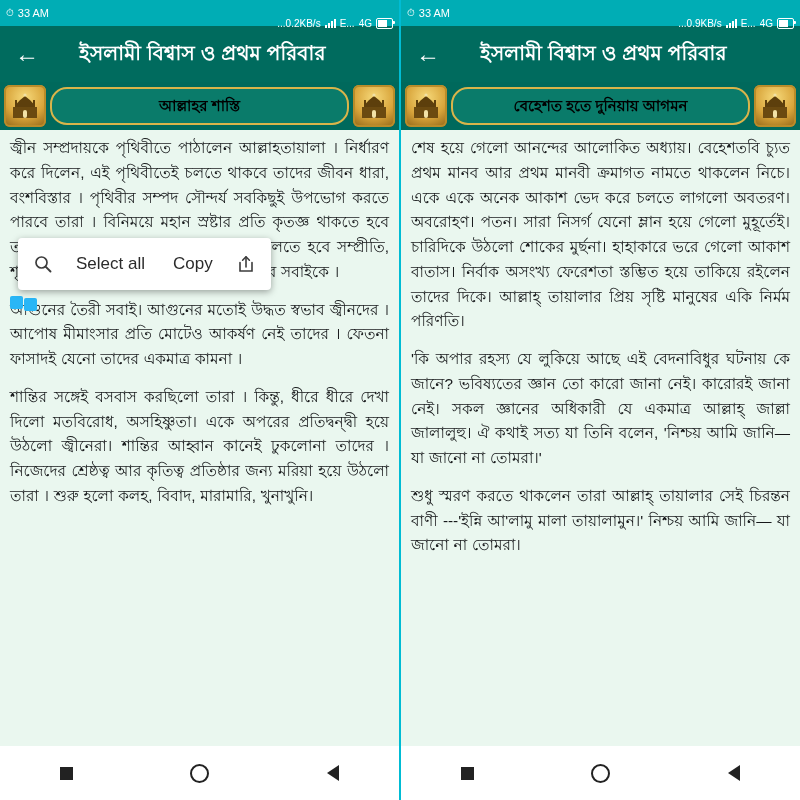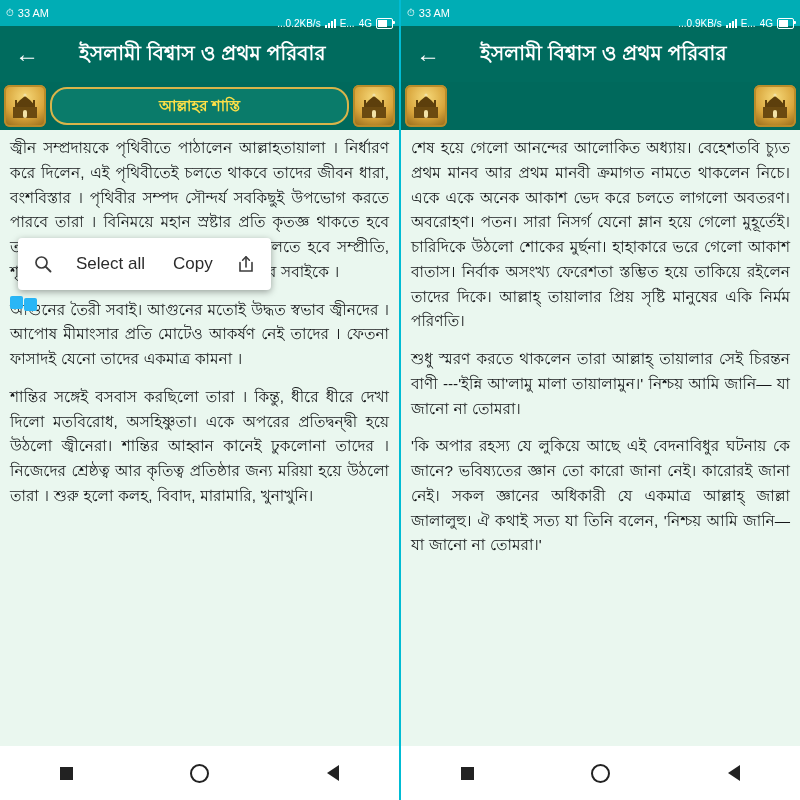--- a/index.html
+++ b/index.html
@@ -159,21 +159,21 @@
     box-shadow: inset 0 0 0 2px #b98c2a;
   }
   .mosque-badge svg { display:block; }
   .chapter-pill {
     flex: 1;
     margin: 0 4px;
     height: 34px;
     border-radius: 17px;
     border: 2px solid #d9b44a;
     background: #0a7b6a;
-    color: #fde047;
+    color: #000000;
     display: flex;
     align-items: center;
     justify-content: center;
     font-size: 15px;
     font-weight: bold;
     overflow: hidden;
     white-space: nowrap;
   }
 
   
@@ -409,36 +409,37 @@
       <div class="mosque-badge">
         <svg width="30" height="30" viewBox="0 0 30 30">
           <rect x="3" y="16" width="24" height="11" fill="#6b4a10"></rect>
           <path d="M15 5 C9 10 6 12 6 16 L24 16 C24 12 21 10 15 5 Z" fill="#5d3f0c"></path>
           <circle cx="15" cy="4" r="1.6" fill="#f2e2a6"></circle>
           <rect x="13" y="19" width="4" height="8" rx="2" fill="#f2e2a6"></rect>
           <rect x="5" y="9" width="2" height="7" fill="#5d3f0c"></rect>
           <rect x="23" y="9" width="2" height="7" fill="#5d3f0c"></rect>
         </svg>
       </div>
+      <div class="chapter-pill">বেহেশত হতে দুনিয়ায় আগমন</div>
       <div class="mosque-badge">
         <svg width="30" height="30" viewBox="0 0 30 30">
           <rect x="3" y="16" width="24" height="11" fill="#6b4a10"></rect>
           <path d="M15 5 C9 10 6 12 6 16 L24 16 C24 12 21 10 15 5 Z" fill="#5d3f0c"></path>
           <circle cx="15" cy="4" r="1.6" fill="#f2e2a6"></circle>
           <rect x="13" y="19" width="4" height="8" rx="2" fill="#f2e2a6"></rect>
           <rect x="5" y="9" width="2" height="7" fill="#5d3f0c"></rect>
           <rect x="23" y="9" width="2" height="7" fill="#5d3f0c"></rect>
         </svg>
       </div>
     </div>
 
     <div class="page-body">
       <p class="para">শেষ হয়ে গেলো আনন্দের আলোকিত অধ্যায়। বেহেশতবি চ্যুত প্রথম মানব আর প্রথম মানবী ক্রমাগত নামতে থাকলেন নিচে। একে একে অনেক আকাশ ভেদ করে চলতে লাগলো অবতরণ। অবরোহণ। পতন। সারা নিসর্গ যেনো ম্লান হয়ে গেলো মুহূর্তেই। চারিদিকে উঠলো শোকের মুর্ছনা। হাহাকারে ভরে গেলো আকাশ বাতাস। নির্বাক অসংখ্য ফেরেশতা স্তম্ভিত হয়ে তাকিয়ে রইলেন তাদের দিকে। আল্লাহ্ তায়ালার প্রিয় সৃষ্টি মানুষের একি নির্মম পরিণতি।</p>
+      <p class="para">'কি অপার রহস্য যে লুকিয়ে আছে এই বেদনাবিধুর ঘটনায় কে জানে? ভবিষ্যতের জ্ঞান তো কারো জানা নেই। কারোরই জানা নেই। সকল জ্ঞানের অধিকারী যে একমাত্র আল্লাহ্ জাল্লা জালালুহু। ঐ কথাই সত্য যা তিনি বলেন, 'নিশ্চয় আমি জানি— যা জানো না তোমরা।'</p>
       <p class="para">শুধু স্মরণ করতে থাকলেন তারা আল্লাহ্ তায়ালার সেই চিরন্তন বাণী ---'ইন্নি আ'লামু মালা তায়ালামুন।' নিশ্চয় আমি জানি— যা জানো না তোমরা।</p>
-      <p class="para">'কি অপার রহস্য যে লুকিয়ে আছে এই বেদনাবিধুর ঘটনায় কে জানে? ভবিষ্যতের জ্ঞান তো কারো জানা নেই। কারোরই জানা নেই। সকল জ্ঞানের অধিকারী যে একমাত্র আল্লাহ্ জাল্লা জালালুহু। ঐ কথাই সত্য যা তিনি বলেন, 'নিশ্চয় আমি জানি— যা জানো না তোমরা।'</p>
     </div>
 
     <div class="nav-bar">
       <div class="nav-btn">
           <span class="nav-square"></span>
         </div>
       <div class="nav-btn">
           <span class="nav-circle"></span>
         </div>
       <div class="nav-btn">

